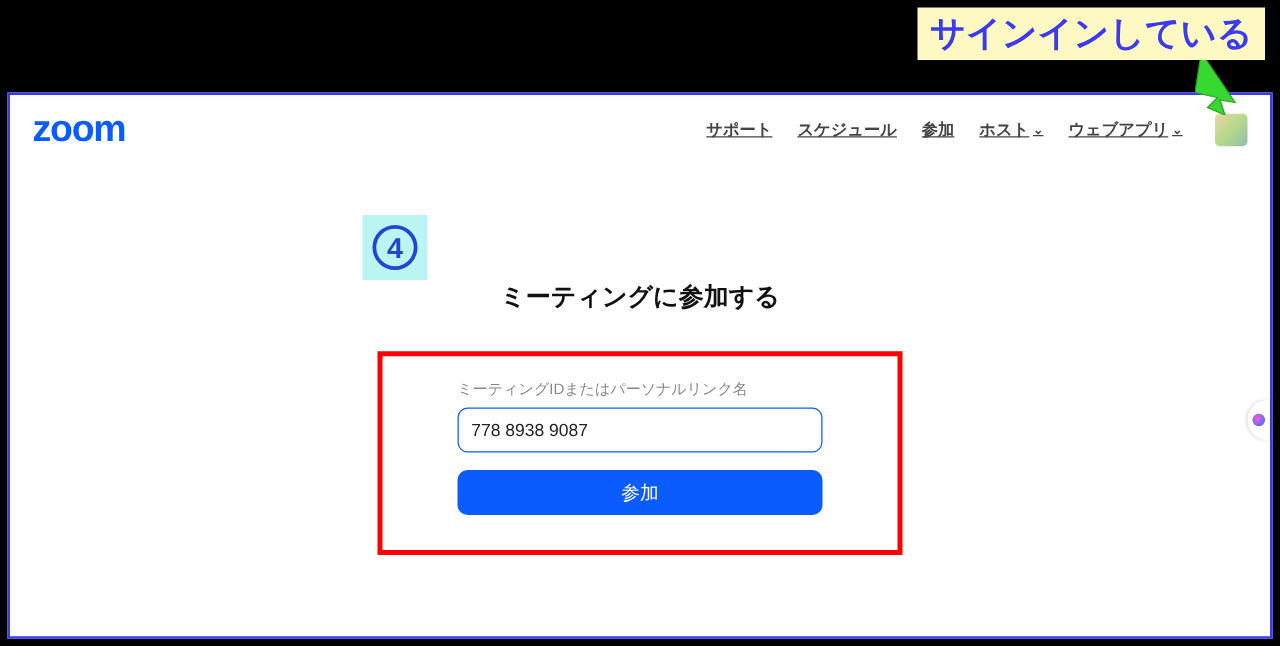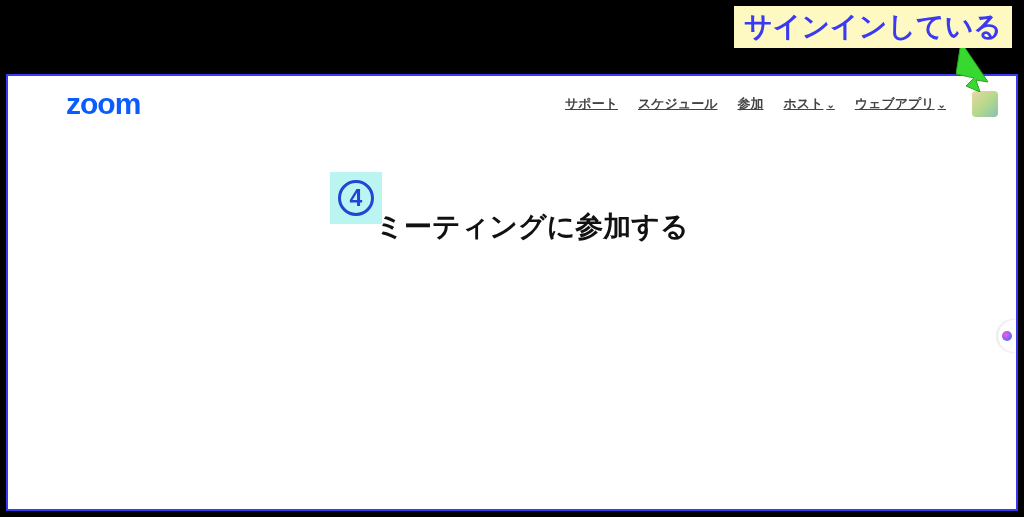--- a/index.html
+++ b/index.html
@@ -28,21 +28,20 @@
       z-index: 99;
     }
     .window-frame {
       position: absolute;
       top: 74px;
       left: 6px;
       right: 6px;
       bottom: 6px;
       background: #fff;
       border: 2px solid #3a3af2;
-      padding-left: 40px;
     }
     .header {
       display: flex;
       align-items: center;
       justify-content: space-between;
       padding: 12px 18px 8px 18px;
       height: 52px;
     }
     .logo {
       color: #0b5cff;
@@ -90,24 +89,24 @@
       border: 3px solid #2444d4;
       border-radius: 50%;
       display: flex;
       align-items: center;
       justify-content: center;
       color: #2444d4;
       font-size: 23px;
       font-weight: 700;
     }
     .page-title {
-      font-size: 28px;
+      font-size: 20px;
       font-weight: 700;
       color: #111;
-      margin-top: 28px;
+      margin-top: 44px;
     }
     .form-box {
       border: 4px solid #f00;
       width: 420px;
       margin: 30px auto 0 auto;
       padding: 18px 60px 28px 60px;
       text-align: left;
     }
     .field-label {
       font-size: 12px;
@@ -193,19 +192,24 @@
       <div class="avatar"></div>
     </div>
   </div>
 
   <div class="content">
     <div class="step-badge">
       <div class="step-badge-inner">4</div>
     </div>
     <h1 class="page-title">ミーティングに参加する</h1>
 
+    <div class="form-box">
+      <div class="field-label">ミーティングIDまたはパーソナルリンク名</div>
+      <input type="text" class="meeting-input" value="778 8938 9087" style="">
+      <button class="join-btn">参加</button>
+    </div>
 
   </div>
 
   <div class="side-bubble">
     <div class="side-bubble-dot"></div>
   </div>
 </div>
 
 </body></html>

